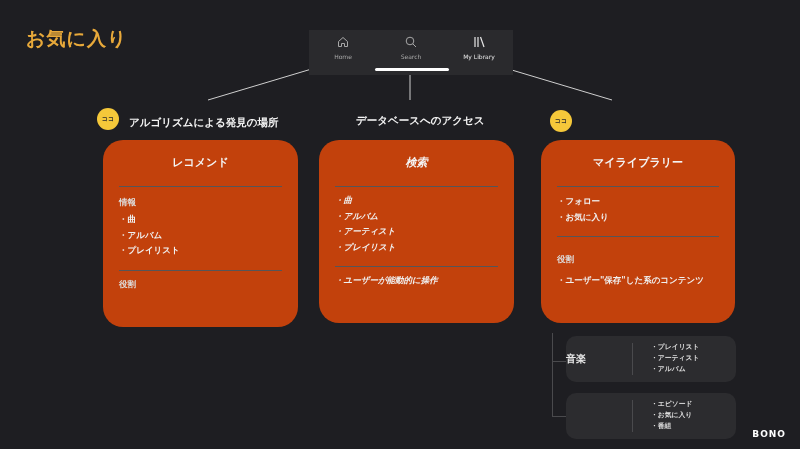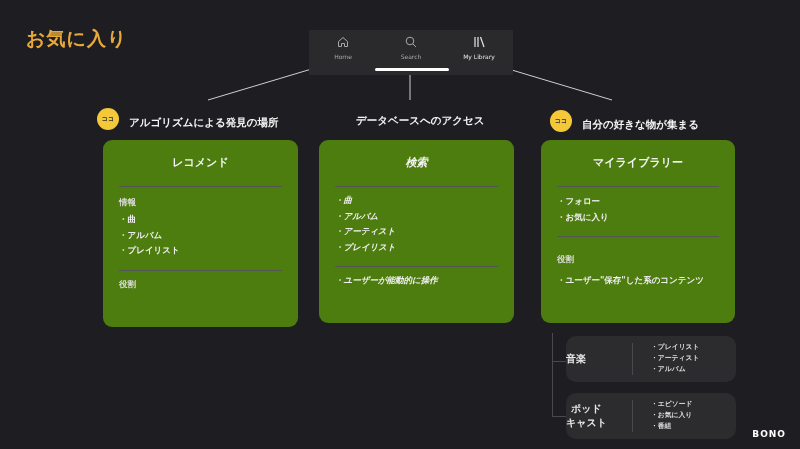--- a/index.html
+++ b/index.html
@@ -8,21 +8,21 @@
   .title { position: absolute; left: 26px; top: 26px; font-size: 19px; font-weight: bold; color: #e8a93a; letter-spacing: 1px; }
   .nav { position: absolute; left: 309px; top: 30px; width: 204px; height: 45px; background: #2a2a2d; }
   .nav-item { position: absolute; top: 4px; width: 68px; text-align: center; }
   .nav-item .ico { height: 16px; display: flex; justify-content: center; align-items: center; }
   .nav-item .lbl { font-size: 6px; color: #a8a8a8; margin-top: 3px; }
   .nav-item.active .lbl { color: #e8e8e8; }
   .home-indicator { position: absolute; left: 66px; top: 38px; width: 74px; height: 3px; background: #fff; border-radius: 2px; }
   svg.lines { position: absolute; left: 0; top: 0; }
   .section-head { position: absolute; font-size: 10.5px; font-weight: bold; color: #f4f4f4; display: flex; align-items: flex-end; gap: 10px; font-family: Liberation Serif, serif; }
   .badge { width: 22px; height: 22px; border-radius: 50%; background: #f5c83a; color: #2a2a2a; font-size: 6px; font-weight: bold; display: flex; align-items: center; justify-content: center; }
-  .card { position: absolute; background: #4d7c0f; border-radius: 9px; }
+  .card { position: absolute; background: #c2410c; border-radius: 20px; }
   .card-title { text-align: center; font-size: 11px; font-weight: bold; margin-top: 15px; color: #f4f4f4; }
   .divider { height: 1px; background: #555558; margin: 0 16px; }
   .label { font-size: 8.5px; font-weight: bold; color: #dedede; margin-left: 16px; }
   .item { font-size: 8.5px; font-weight: bold; color: #f0f0f0; margin-left: 16px; line-height: 15.5px; }
   .sub-card { position: absolute; left: 566px; width: 170px; height: 46px; background: #2c2c2f; border-radius: 10px; }
   .sub-card .name { position: absolute; left: 0; top: 0; width: 66px; height: 46px; display: flex; align-items: center; justify-content: flex-start; text-align: center; font-size: 10px; font-weight: bold; color: #e8e8e8; line-height: 14px; }
   .sub-card .sep { position: absolute; left: 66px; top: 7px; width: 1px; height: 32px; background: #4a4a4d; }
   .sub-card .list { position: absolute; left: 85px; top: 6px; font-size: 6.8px; font-weight: bold; color: #dcdcdc; line-height: 11px; }
   .bracket-v { position: absolute; left: 552px; top: 333px; width: 1px; height: 83px; background: #4a4a4d; }
   .bracket-h { position: absolute; left: 552px; height: 1px; width: 14px; background: #4a4a4d; }
@@ -74,21 +74,20 @@
   <div class="badge">ココ</div>
   <span>アルゴリズムによる発見の場所</span>
 </div>
 
 <div class="section-head" style="left:356px; top:114px;">
   <span>データベースへのアクセス</span>
 </div>
 
 <div class="section-head" style="left:550px; top:110px;">
   <div class="badge">ココ</div>
-  <span>自分の好きな物が集まる</span>
 </div>
 
 <div class="card" style="left:103px; top:140px; width:195px; height:187px;">
   <div class="card-title">レコメンド</div>
   <div class="divider" style="margin-top:16px;"></div>
   <div class="label" style="margin-top:10px;">情報</div>
   <div style="margin-top:3px;">
     <div class="item">・曲</div>
     <div class="item">・アルバム</div>
     <div class="item">・プレイリスト</div>
@@ -134,26 +133,20 @@
   </div>
   <div class="sep"></div>
   <div class="list">
     <div>・プレイリスト</div>
     <div>・アーティスト</div>
     <div>・アルバム</div>
   </div>
 </div>
 
 <div class="sub-card" style="top:393px;">
-  <div class="name">
-    <span>
-      <span style="display:block;">ポッド</span>
-      <span style="display:block;">キャスト</span>
-    </span>
-  </div>
   <div class="sep"></div>
   <div class="list">
     <div>・エピソード</div>
     <div>・お気に入り</div>
     <div>・番組</div>
   </div>
 </div>
 
 <div class="brand">BONO</div>
 

